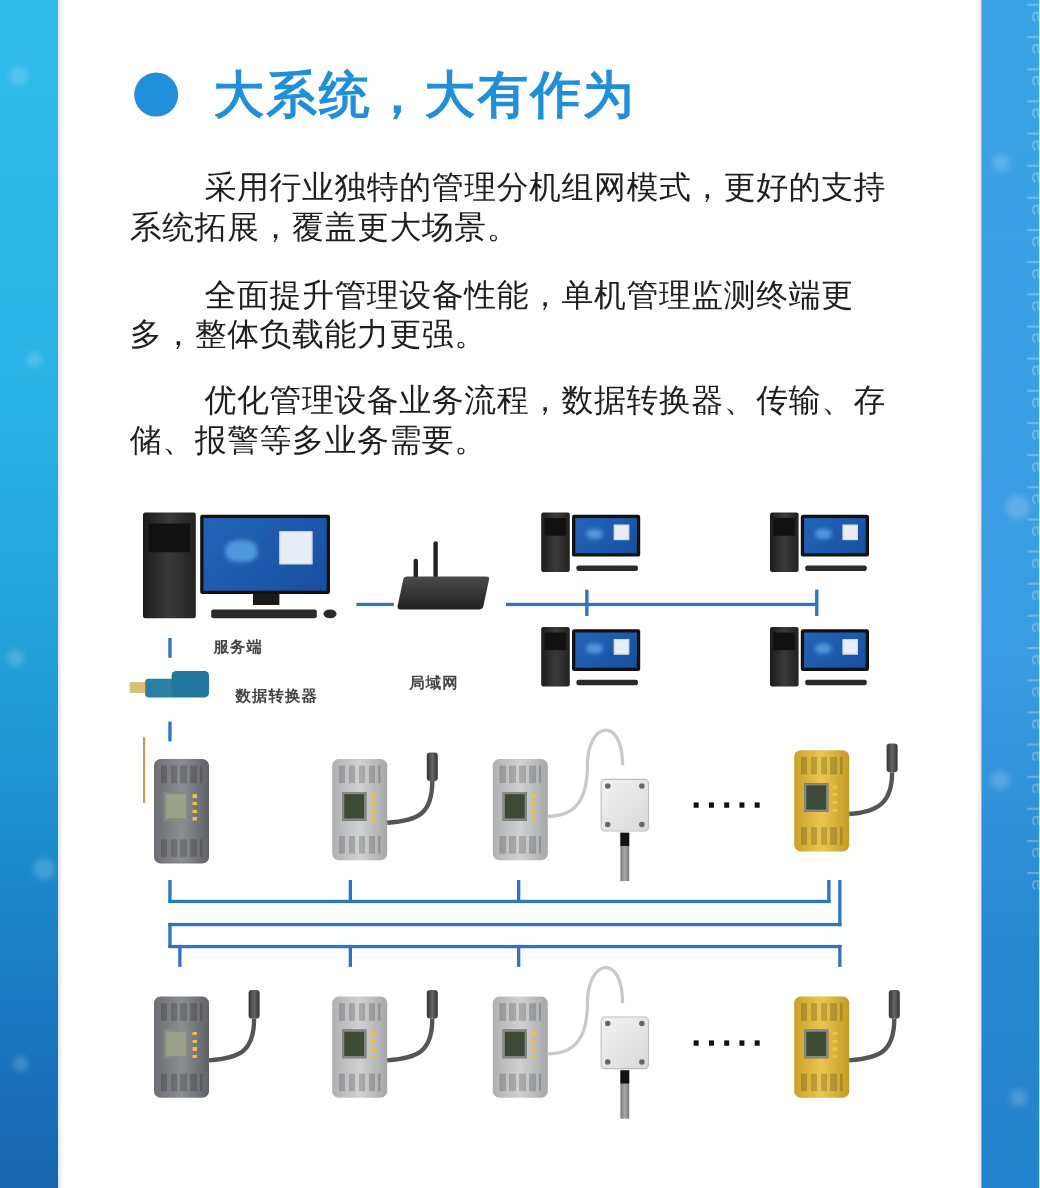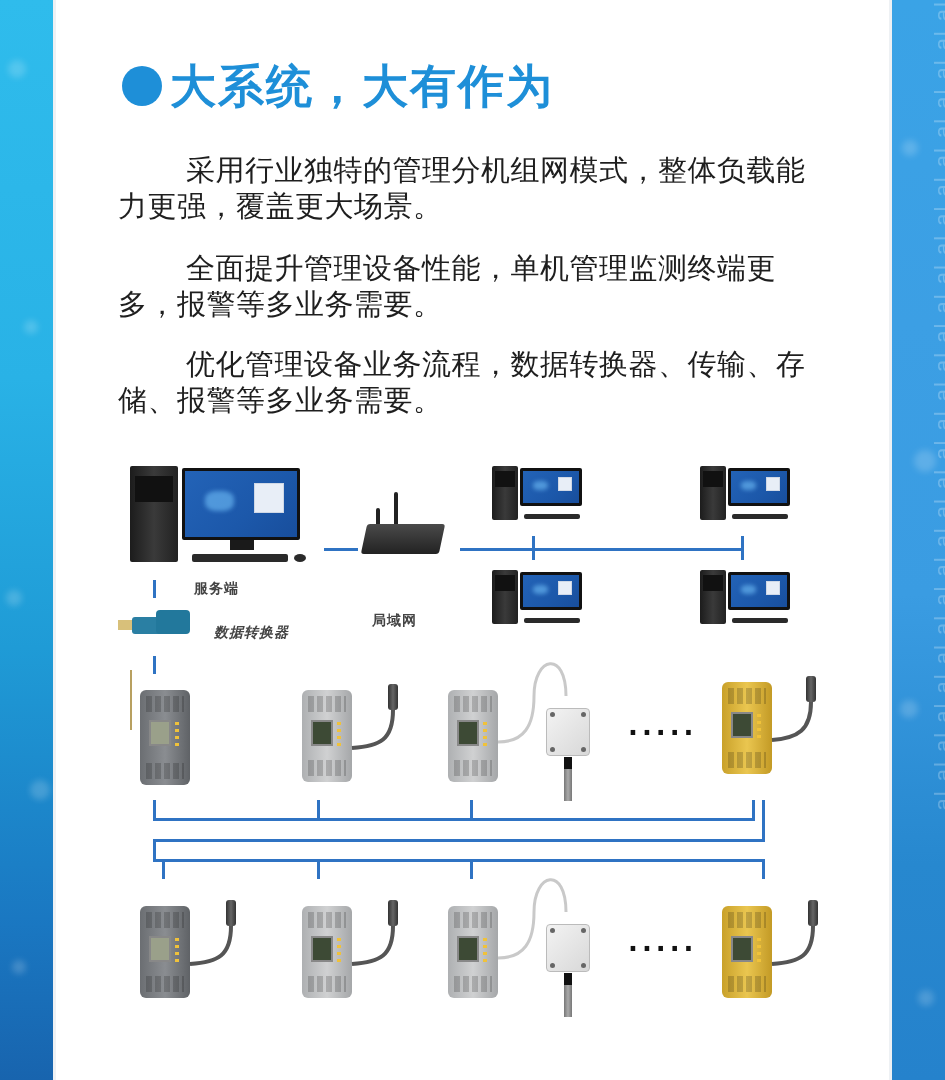--- a/index.html
+++ b/index.html
@@ -28,21 +28,21 @@
   .edge-r { position:absolute; left:889px; top:0; width:3px; height:1080px; background:#eef1f4; }
 
   .title {
     position:absolute; left:122px; top:56px; display:flex; align-items:center;
   }
   .title .dot {
     width:40px; height:40px; border-radius:50%; background:#1e8fd8; margin-right:8px;
   }
   .title h1 {
     font-family:"DejaVu Sans", sans-serif; font-weight:bold; font-size:46px;
-    color:#1e8fd8; letter-spacing:2px; line-height:60px;
+    color:#1e8fd8; letter-spacing:2px; line-height:60px;margin-left:24px;
   }
 
   .para {
     position:absolute; left:118px; width:700px;
     font-family:"DejaVu Sans", sans-serif; font-size:29px; line-height:36px;
     color:#1e1e1e; text-indent:68px; letter-spacing:0.5px;
   }
   .p1 { top:152px; }
   .p2 { top:250px; }
   .p3 { top:346px; }
@@ -116,22 +116,22 @@
     <span class="wm-text">al al al al al al al al al al al al al al al al al al al al al al al al al al al al</span>
   </div>
 </div>
 <div class="edge-r"></div>
 
 <div class="title">
   <span class="dot"></span>
   <h1>大系统，大有作为</h1>
 </div>
 
-<p class="para p1">采用行业独特的管理分机组网模式，整体负载能力更强，覆盖更大场景。</p>
-<p class="para p2">全面提升管理设备性能，单机管理监测终端更多，报警等多业务需要。</p>
+<p class="para p1">采用行业独特的管理分机组网模式，更好的支持系统拓展，覆盖更大场景。</p>
+<p class="para p2">全面提升管理设备性能，单机管理监测终端更多，整体负载能力更强。</p>
 <p class="para p3">优化管理设备业务流程，数据转换器、传输、存储、报警等多业务需要。</p>
 
 <div class="diagram">
 
   <div class="abs" style="left:20px;top:6px;width:180px;height:100px;">
     <div class="pc-tower" style="left:0;top:0;width:48px;height:96px;"></div>
     <div class="pc-monitor" style="left:52px;top:2px;width:118px;height:72px;">
         <div class="scr">
           <div class="blob"></div>
           <div class="win"></div>
@@ -196,21 +196,21 @@
       </div>
     <div class="pc-keyboard" style="left:32px;top:48px;width:56px;height:5px;"></div>
   </div>
 
   <div class="line" style="left:43px;top:120px;width:3px;height:18px;"></div>
   <div class="converter" style="left:8px;top:154px;">
     <div class="tip"></div>
       <div class="b1"></div>
       <div class="b2"></div>
   </div>
-  <span class="label-cn" style="left:104px;top:164px;font-style:italic;">数据转换器</span>
+  <span class="label-cn" style="left:104px;top:164px;">数据转换器</span>
   <div class="line" style="left:43px;top:196px;width:3px;height:18px;"></div>
 
   <div class="abs" style="left:20px;top:210px;width:2px;height:60px;background:#b8a060;"></div>
   <div class="logger dark" style="left:30px;top:230px;height:95px;">
       <div class="grill top"></div>
       <div class="lcd"></div>
       <div class="leds"></div>
       <div class="grill bot"></div>
     </div>
 

